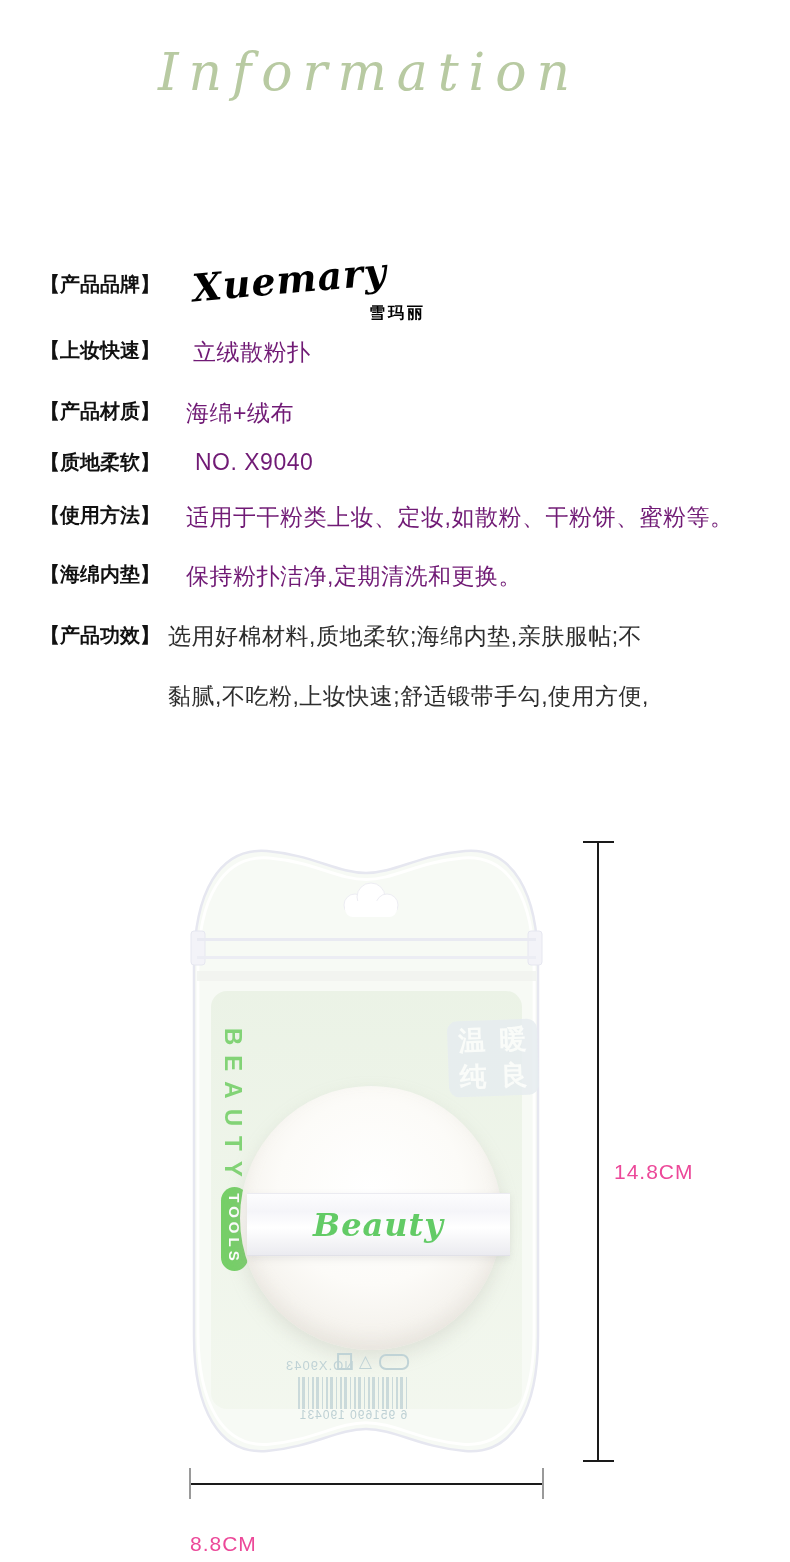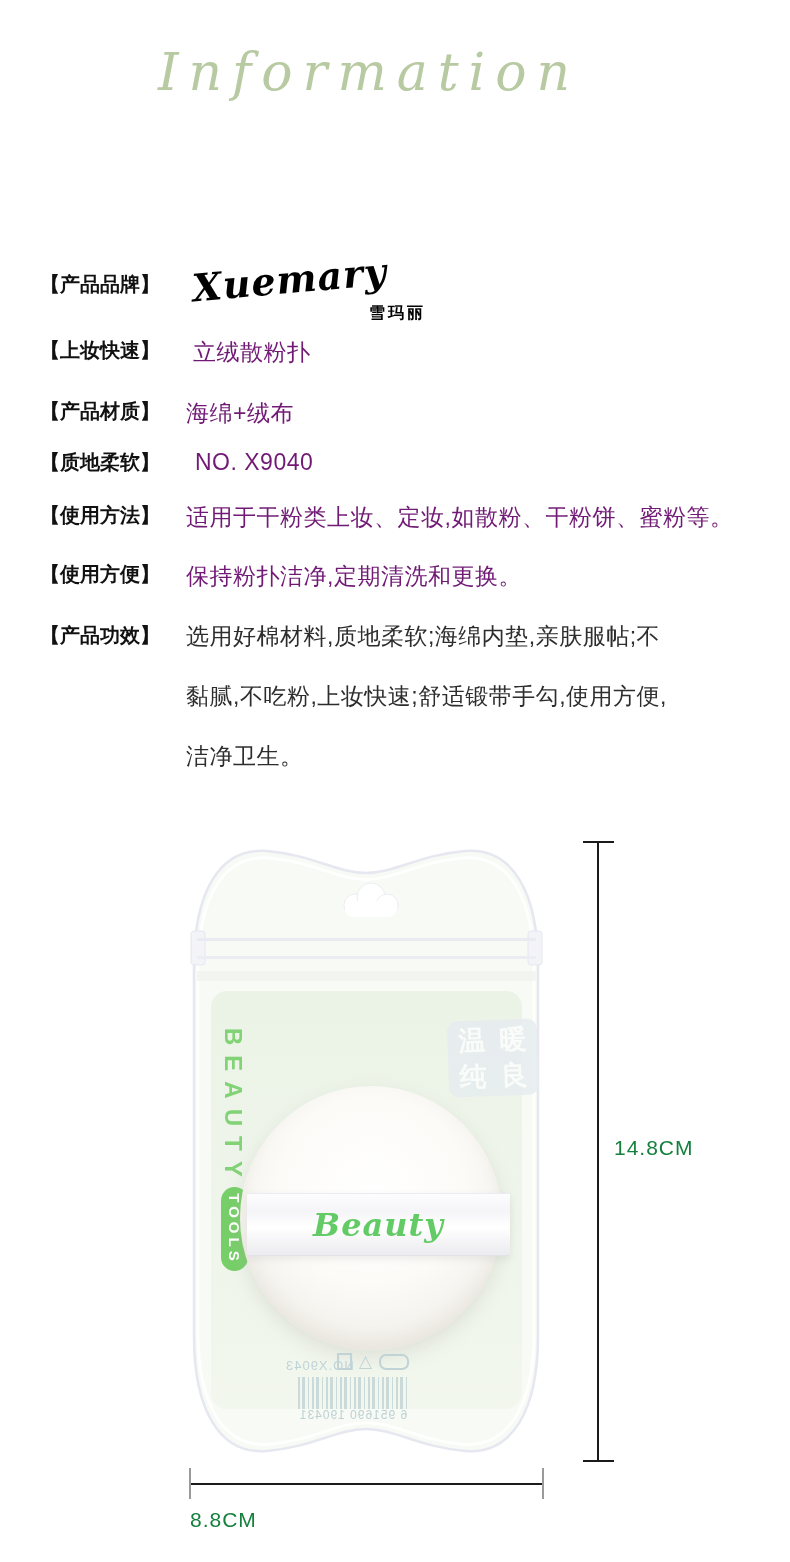--- a/index.html
+++ b/index.html
@@ -16,21 +16,21 @@
   .cn-title{
     position:absolute;top:120px;left:0;width:100%;text-align:center;
     font-size:48px;font-weight:bold;letter-spacing:9px;color:#6e8f4b;
   }
 
   
   .info-row{position:absolute;left:0;width:790px;}
   .info-label{position:absolute;left:40px;font-size:20px;font-weight:bold;color:#111;white-space:nowrap;}
   .info-value{position:absolute;left:186px;font-size:23px;color:#701a75;white-space:nowrap;letter-spacing:0.5px;}
   .effect-lines .effect-line{font-size:23px;color:#2d2d2d;line-height:60px;white-space:nowrap;letter-spacing:0.5px;}
-  .effect-lines{position:absolute;left:186px;top:-16px;}
+  .effect-lines{position:absolute;left:168px;top:-16px;}
 
   .brand-logo-script{
     position:absolute;left:192px;top:-14px;
     font-family:"DejaVu Serif",serif;font-style:italic;font-weight:bold;
     font-size:38px;color:#000;transform:rotate(-5deg);letter-spacing:1px;
   }
   .brand-logo-cn{
     position:absolute;left:332px;top:32px;
     font-size:16px;font-weight:bold;color:#000;letter-spacing:3px;margin-left:37px;
   }
@@ -102,21 +102,21 @@
 
   
   .dim{position:absolute;background:#1a1a1a;}
   .dim-v-line{left:597px;top:842px;width:2px;height:620px;}
   .dim-v-captop{left:583px;top:841px;width:31px;height:2px;}
   .dim-v-capbot{left:583px;top:1460px;width:31px;height:2px;}
   .dim-h-line{left:190px;top:1483px;width:353px;height:2px;}
   .dim-tick{position:absolute;background:#9a9a9a;width:2px;height:31px;top:1468px;}
   .dim-tick-l{left:189px;}
   .dim-tick-r{left:542px;}
-  .dim-label{position:absolute;font-size:21px;color:#15803d;letter-spacing:1px;white-space:nowrap;}
+  .dim-label{position:absolute;font-size:21px;color:#ec4899;letter-spacing:1px;white-space:nowrap;margin-top:24px;}
   .dim-label-h{left:614px;top:1136px;}
   .dim-label-w{left:190px;top:1508px;width:353px;text-align:left;}
 </style>
 </head>
 <body>
 
 <div class="page">
 
   <div class="script-title">Information</div>
 
@@ -140,30 +140,29 @@
     <span class="info-label">【质地柔软】</span>
     <span class="info-value" style="left:195px">NO. X9040</span>
   </div>
 
   <div class="info-row" style="top:502px">
     <span class="info-label">【使用方法】</span>
     <span class="info-value">适用于干粉类上妆、定妆,如散粉、干粉饼、蜜粉等。</span>
   </div>
 
   <div class="info-row" style="top:561px">
-    <span class="info-label">【使用方便】</span>
+    <span class="info-label">【海绵内垫】</span>
     <span class="info-value">保持粉扑洁净,定期清洗和更换。</span>
   </div>
 
   <div class="info-row" style="top:622px">
     <span class="info-label">【产品功效】</span>
     <div class="effect-lines">
       <div class="effect-line">选用好棉材料,质地柔软;海绵内垫,亲肤服帖;不</div>
       <div class="effect-line">黏腻,不吃粉,上妆快速;舒适锻带手勾,使用方便,</div>
-      <div class="effect-line">洁净卫生。</div>
     </div>
   </div>
 
   <div class="photo">
     <svg width="363" height="620" viewBox="0 0 363 620">
       <defs>
         <linearGradient id="panelGrad" x1="0" y1="0" x2="0" y2="1">
           <stop offset="0" stop-color="#e7f0e1"></stop>
           <stop offset="1" stop-color="#f1f6ec"></stop>
         </linearGradient>

